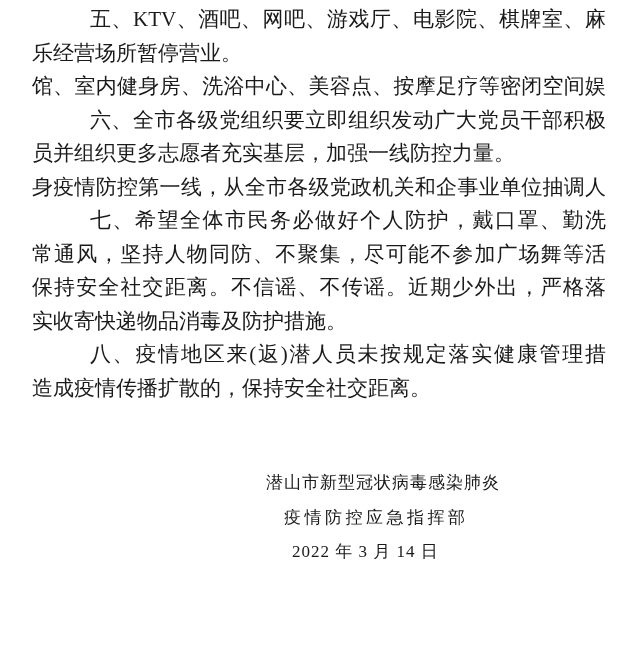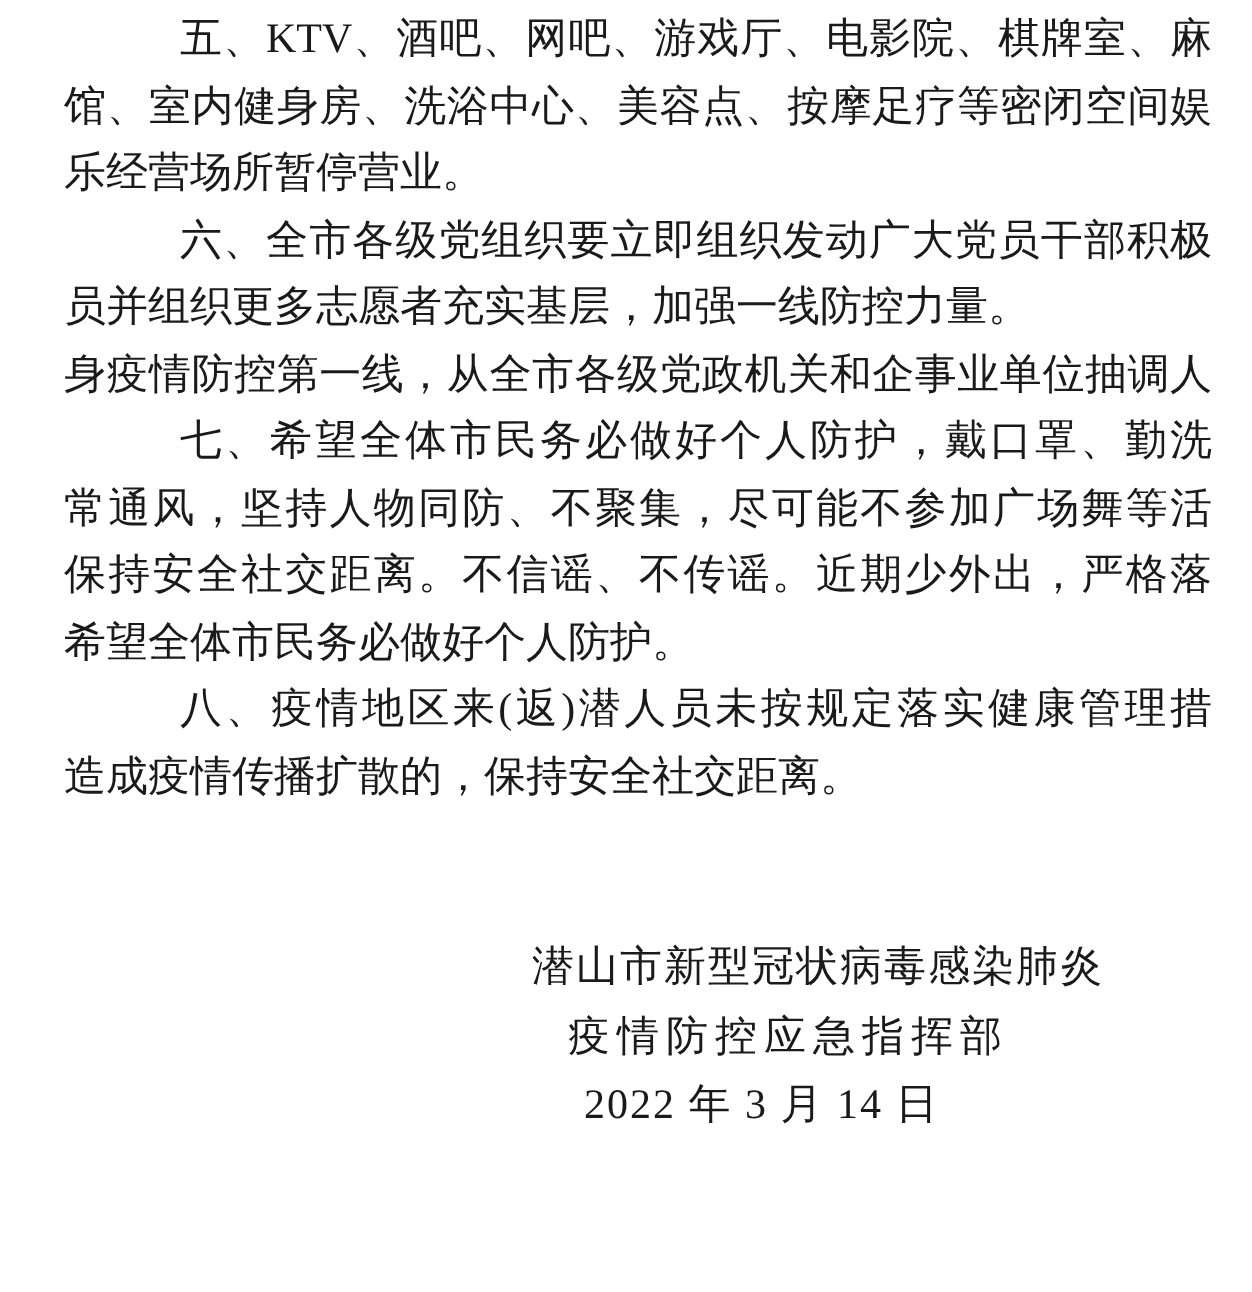--- a/index.html
+++ b/index.html
@@ -33,43 +33,43 @@
   }
   .line.indent {
     text-indent: 58px;
   }
   .line.par-end {
     text-align-last: left;
   }
   .sig-line {
     position: absolute;
     white-space: nowrap;
-    font-size: 21px;
+    font-size: 17px;
     line-height: 24px;
   }
   .sig-org1 { left: 266px; top: 471px; letter-spacing: 1px; }
   .sig-org2 { left: 284px; top: 506px; letter-spacing: 3.5px; }
   .sig-date { left: 292px; top: 540px; letter-spacing: 1px; text-align: center; }
 </style>
 </head>
 <body>
 
 <div class="page">
 
   <div class="body-text">
     <div class="line indent">五、KTV、酒吧、网吧、游戏厅、电影院、棋牌室、麻将</div>
+    <div class="line par-end">乐经营场所暂停营业。</div>
     <div class="line">馆、室内健身房、洗浴中心、美容点、按摩足疗等密闭空间娱</div>
-    <div class="line par-end">乐经营场所暂停营业。</div>
     <div class="line indent">六、全市各级党组织要立即组织发动广大党员干部积极投</div>
     <div class="line par-end">员并组织更多志愿者充实基层，加强一线防控力量。</div>
     <div class="line">身疫情防控第一线，从全市各级党政机关和企事业单位抽调人</div>
     <div class="line indent">七、希望全体市民务必做好个人防护，戴口罩、勤洗手、</div>
     <div class="line">常通风，坚持人物同防、不聚集，尽可能不参加广场舞等活动，</div>
     <div class="line">保持安全社交距离。不信谣、不传谣。近期少外出，严格落</div>
-    <div class="line par-end">希望全体市民务必做好个人防护。</div>
+    <div class="line par-end">实收寄快递物品消毒及防护措施。</div>
     <div class="line indent">八、疫情地区来(返)潜人员未按规定落实健康管理措施，</div>
     <div class="line par-end">造成疫情传播扩散的，保持安全社交距离。</div>
   </div>
 
   <div class="sig-line sig-org1">潜山市新型冠状病毒感染肺炎</div>
   <div class="sig-line sig-org2">疫情防控应急指挥部</div>
   <div class="sig-line sig-date">2022 年 3 月 14 日</div>
 
 </div>
 

